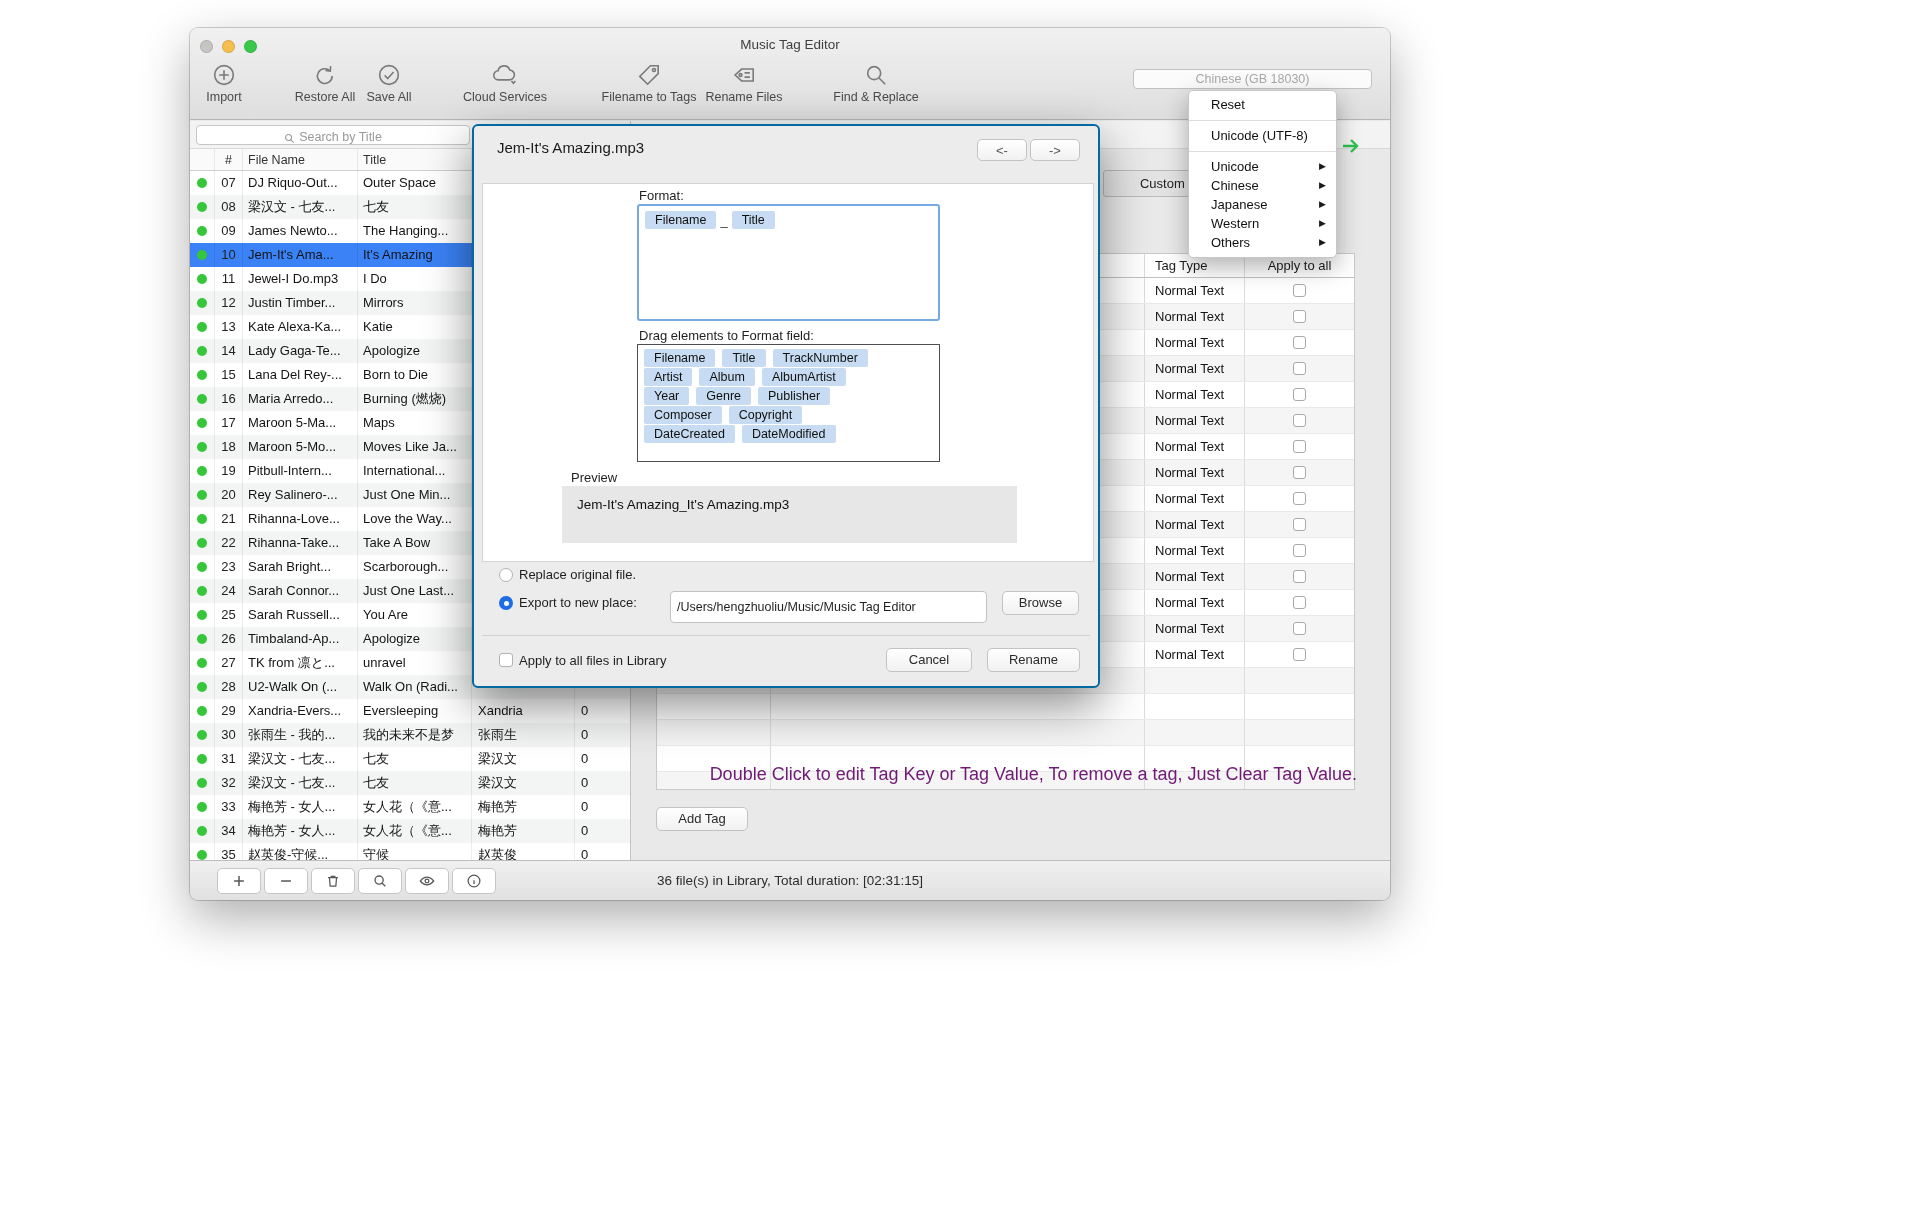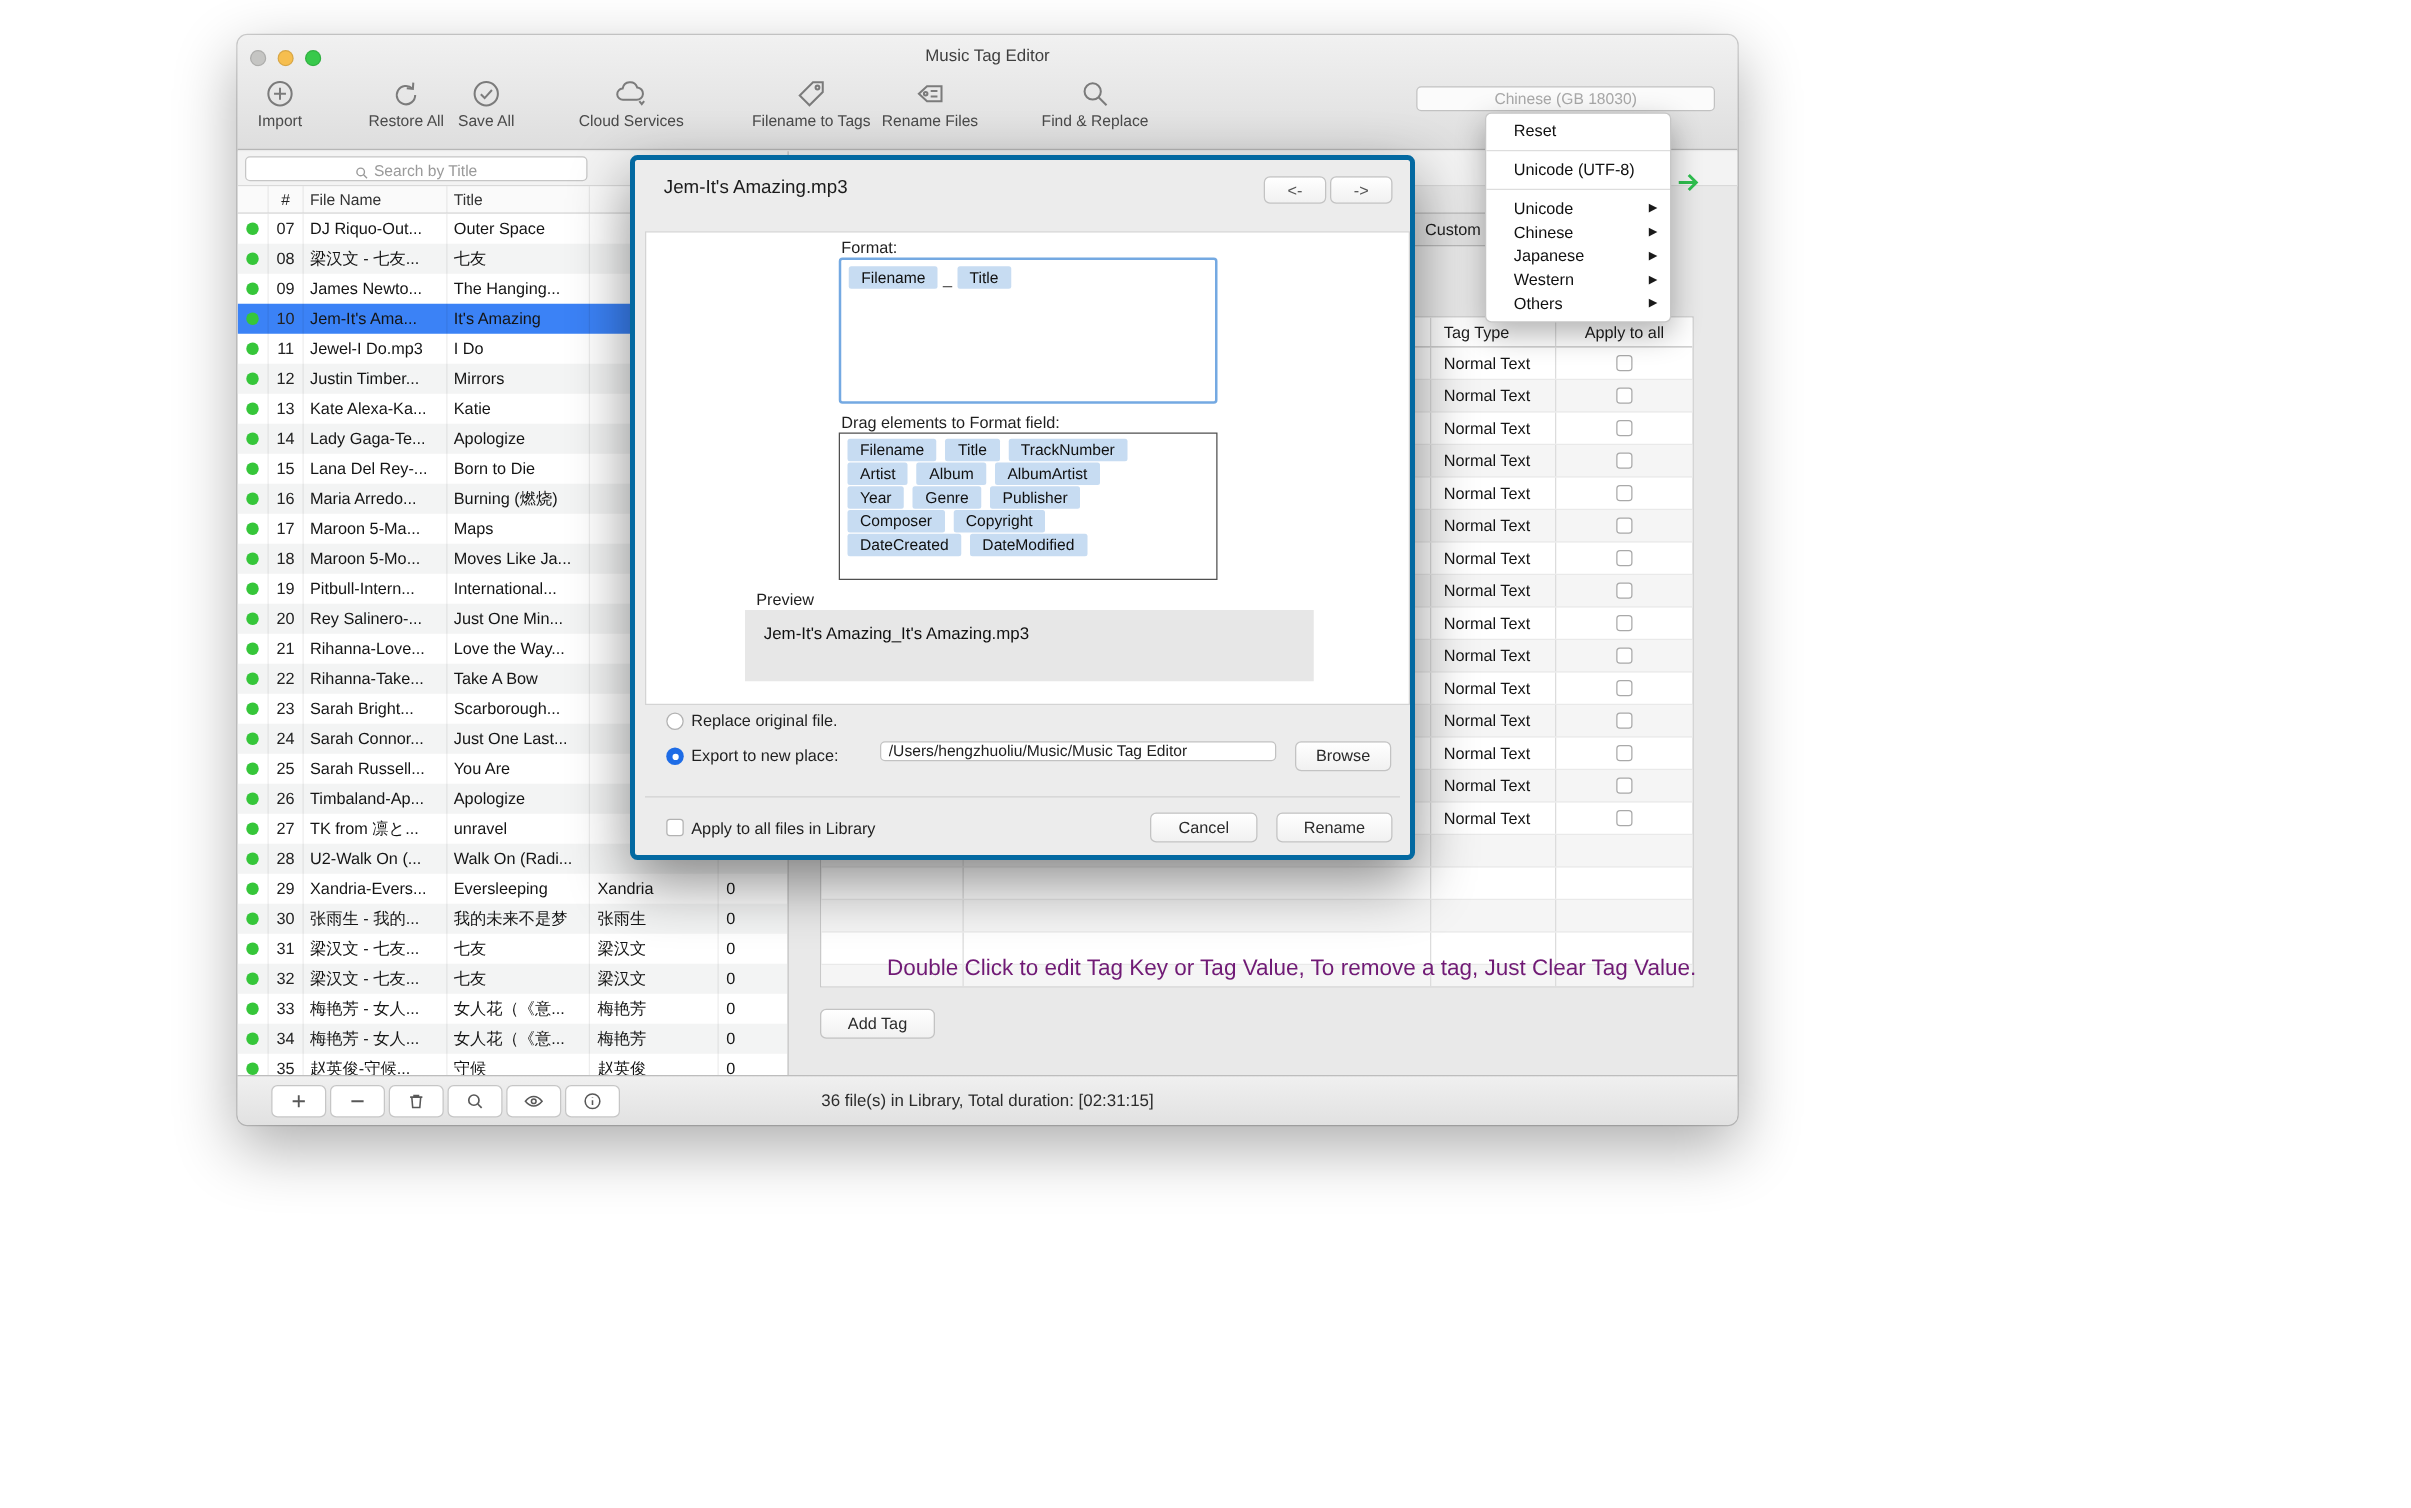--- a/index.html
+++ b/index.html
@@ -57,43 +57,43 @@
   .checkbox{display:inline-block;width:13px;height:13px;border:1px solid #a9a9a9;border-radius:3px;background:#fff;vertical-align:middle;margin-top:-2px;}
   .add-tag-btn{left:466px;top:779px;width:92px;height:24px;}
   .hint{position:absolute;right:33px;top:736px;font-size:18px;color:#701a75;}
 
   
   .statusbar{position:absolute;left:0;right:0;bottom:0;height:40px;background:linear-gradient(#f0f0f0,#e1e1e1);border-top:1px solid #bdbdbd;}
   .sb-text{position:absolute;inset:0;text-align:center;line-height:40px;font-size:13.5px;color:#2c2c2c;}
   .sb-btn{position:absolute;top:7px;width:44px;height:26px;background:#fff;border:1px solid #c6c6c6;border-radius:5px;display:flex;align-items:center;justify-content:center;}
 
   
-  .dialog{position:absolute;left:282px;top:96px;width:628px;height:564px;background:#ececec;border:4px solid #0369a1;border-radius:6px;
-    box-shadow:0 18px 48px rgba(0,0,0,.45);z-index:50;margin-left:32px;}
+  .dialog{position:absolute;left:282px;top:96px;width:628px;height:564px;background:#ececec;border:2px solid #0369a1;border-radius:6px;
+    box-shadow:0 18px 48px rgba(0,0,0,.45);z-index:50;}
   .dlg-title{position:absolute;left:23px;top:13px;font-size:15px;color:#1b1b1b;}
   .btn{position:absolute;background:linear-gradient(#ffffff,#f1f1f1);border:1px solid #c3c3c3;border-radius:5px;
     font-size:13px;color:#2a2a2a;text-align:center;line-height:22px;}
   .dlg-prev{left:503px;top:13px;width:50px;height:22px;color:#555;}
   .dlg-next{left:556px;top:13px;width:50px;height:22px;color:#555;}
   .dlg-panel{position:absolute;left:8px;top:57px;width:612px;height:379px;background:#fff;border:1px solid #d4d4d4;}
   .dlg-label{position:absolute;font-size:13px;color:#1f1f1f;}
   .format-box{position:absolute;left:163px;top:78px;width:303px;height:117px;background:#fff;border:2px solid #74a9e2;border-radius:3px;padding:5px 6px;}
   .token-row{display:flex;align-items:center;gap:3px;flex-wrap:wrap;}
   .pill{background:#c7dcf2;font-size:12.5px;line-height:16px;padding:1px 10px;border-radius:2px;color:#101010;white-space:nowrap;}
   .joiner{font-size:13px;color:#333;padding:0 1px;}
   .elements-box{position:absolute;left:163px;top:218px;width:303px;height:118px;background:#fff;border:1px solid #4f4f4f;padding:4px 6px;}
   .el-row{display:flex;gap:7px;margin-bottom:1px;}
   .preview-box{position:absolute;left:88px;top:360px;width:455px;height:57px;background:#e7e7e7;font-size:13.5px;color:#101010;padding:11px 0 0 15px;}
   .radio{position:absolute;width:14px;height:14px;border-radius:50%;}
   .radio.off{left:25px;top:442px;background:#fff;border:1px solid #b2b2b2;}
   .radio.on{left:25px;top:470px;background:#1e6ce6;}
   .radio.on::after{content:"";position:absolute;left:4.5px;top:4.5px;width:5px;height:5px;border-radius:50%;background:#fff;}
   .r-label1{left:45px;top:442px;line-height:14px;}
   .r-label2{left:45px;top:470px;line-height:14px;}
-  .path-input{position:absolute;left:196px;top:465px;width:317px;height:16px;background:#fff;border:1px solid #c2c2c2;border-radius:4px;
+  .path-input{position:absolute;left:196px;top:465px;width:317px;height:32px;background:#fff;border:1px solid #c2c2c2;border-radius:4px;
     font-size:12.5px;color:#1f1f1f;padding:0 6px;font-family:inherit;}
   .browse-btn{left:528px;top:465px;width:77px;height:24px;}
   .dlg-sep{position:absolute;left:8px;right:8px;top:509px;height:1px;background:#d1d1d1;}
   .apply-check{position:absolute;left:25px;top:527px;width:14px;height:14px;border:1px solid #b2b2b2;border-radius:3px;background:#fff;}
   .a-label{left:45px;top:528px;line-height:14px;}
   .cancel-btn{left:412px;top:522px;width:86px;height:24px;}
   .rename-btn{left:513px;top:522px;width:93px;height:24px;}
 
   
   .enc-menu{position:absolute;left:998px;top:62px;width:149px;background:#ffffff;border:1px solid #c6c6c6;border-radius:5px;

